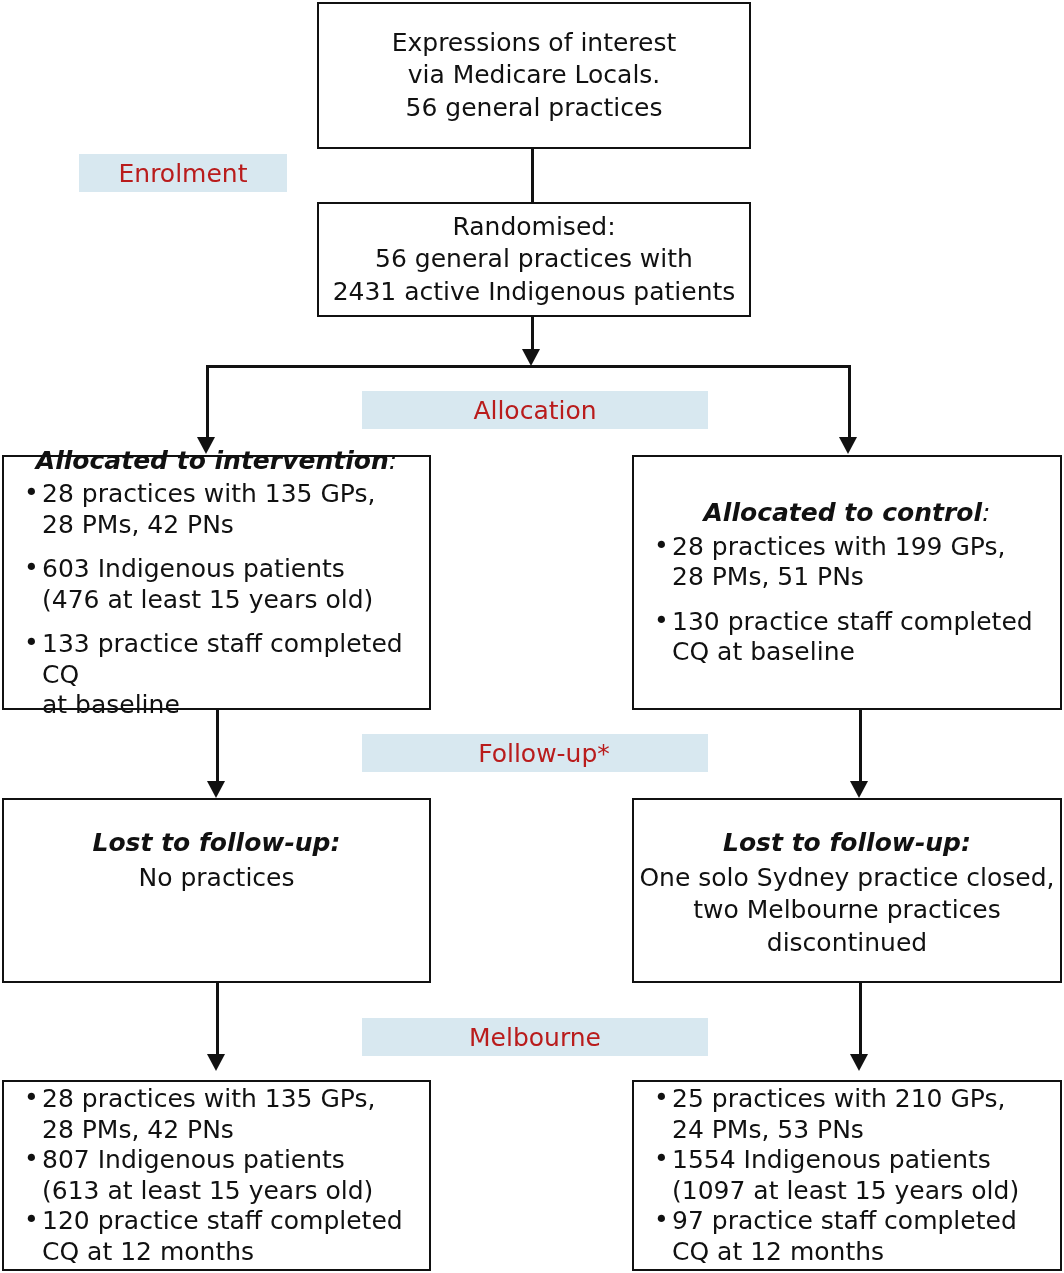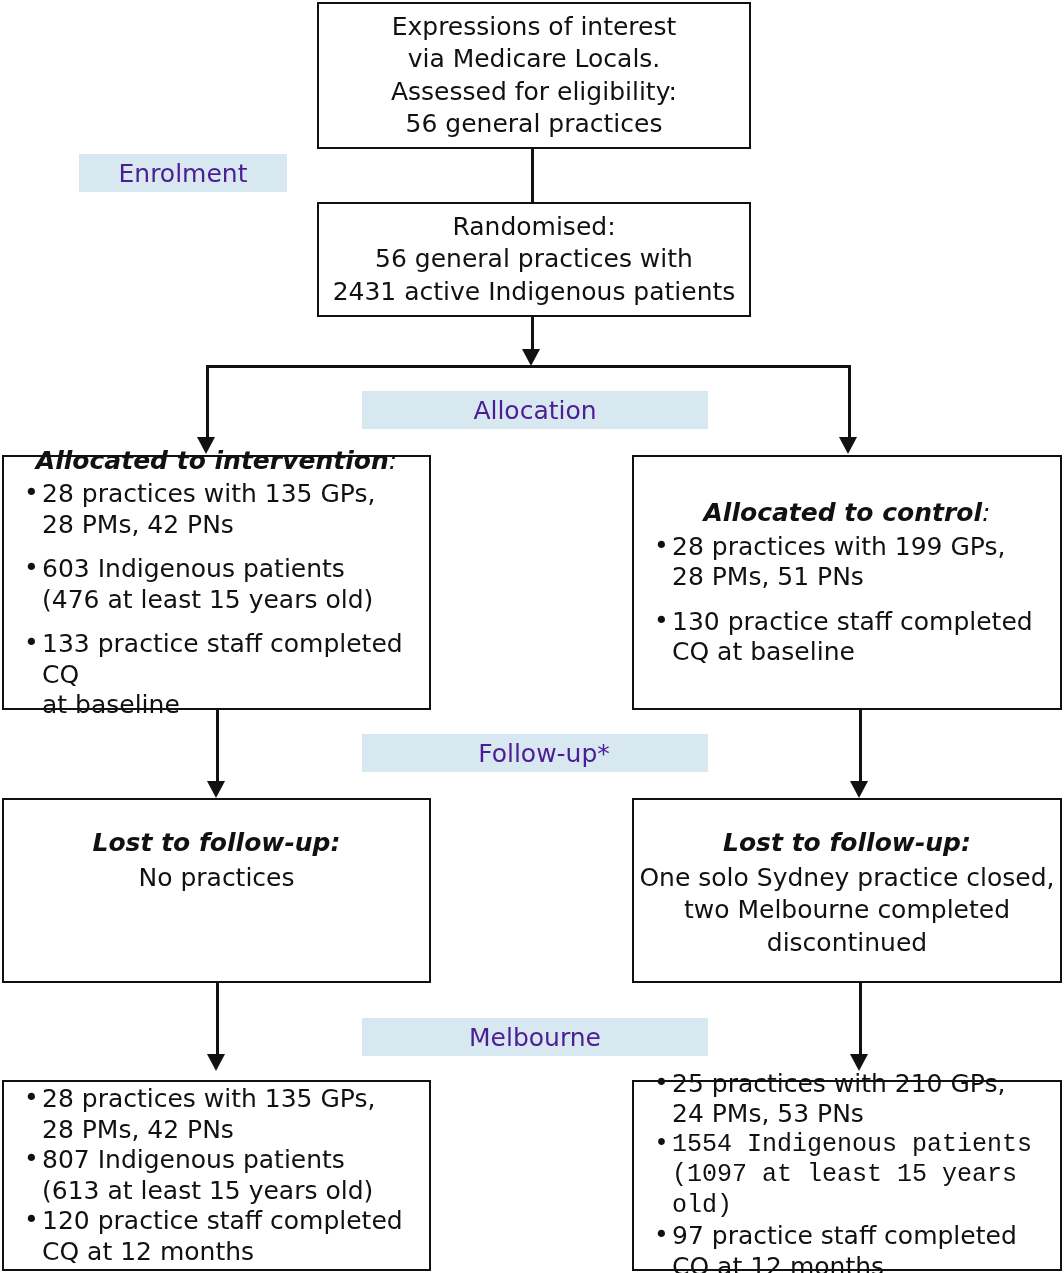--- a/index.html
+++ b/index.html
@@ -67,21 +67,21 @@
     font-size: 25px;
     line-height: 1.22;
   }
   .band {
     position: absolute;
     background: #d8e8f0;
     display: flex;
     align-items: center;
     justify-content: center;
     font-size: 25px;
-    color: #4c1d95;
+    color: #b91c1c;
     box-sizing: border-box;
   }
   .vline {
     position: absolute;
     background: #111111;
     width: 2.5px;
   }
   .hline {
     position: absolute;
     background: #111111;
@@ -97,21 +97,20 @@
   }
 </style>
 </head>
 <body>
 
 <div id="diagram">
 
   <div class="box box-center" style="left:317px; top:2px; width:434px; height:147px;">
     <div>Expressions of interest</div>
     <div>via Medicare Locals.</div>
-    <div>Assessed for eligibility:</div>
     <div>56 general practices</div>
   </div>
 
   <div class="vline" style="left:531px; top:149px; height:54px;"></div>
 
   <div class="band" style="left:79px; top:154px; width:208px; height:38px;">
     <span>Enrolment</span>
   </div>
 
   <div class="box box-center" style="left:317px; top:202px; width:434px; height:115px;">
@@ -172,21 +171,21 @@
   </div>
 
   <div class="box" style="left:2px; top:798px; width:429px; height:185px; justify-content:flex-start; padding-top:27px;">
     <div class="box-title">Lost to follow-up:</div>
     <div class="box-center">No practices</div>
   </div>
 
   <div class="box" style="left:632px; top:798px; width:430px; height:185px; justify-content:flex-start; padding-top:27px;">
     <div class="box-title">Lost to follow-up:</div>
     <div class="box-center">One solo Sydney practice closed,</div>
-    <div class="box-center">two Melbourne completed</div>
+    <div class="box-center">two Melbourne practices</div>
     <div class="box-center">discontinued</div>
   </div>
 
   <div class="vline" style="left:216px; top:983px; height:73px;"></div>
   <div class="arrowhead" style="left:207px; top:1054px;"></div>
 
   <div class="vline" style="left:859px; top:983px; height:73px;"></div>
   <div class="arrowhead" style="left:850px; top:1054px;"></div>
 
   <div class="band" style="left:362px; top:1018px; width:346px; height:38px;">
@@ -201,20 +200,20 @@
 (613 at least 15 years old)</li>
       <li style="white-space:pre-line;">120 practice staff completed
 CQ at 12 months</li>
     </ul>
   </div>
 
   <div class="box" style="left:632px; top:1080px; width:430px; height:191px;">
     <ul class="bullets tight">
       <li style="white-space:pre-line;">25 practices with 210 GPs,
 24 PMs, 53 PNs</li>
-      <li style="white-space:pre-line;font-family:Liberation Mono, monospace;">1554 Indigenous patients
+      <li style="white-space:pre-line;">1554 Indigenous patients
 (1097 at least 15 years old)</li>
       <li style="white-space:pre-line;">97 practice staff completed
 CQ at 12 months</li>
     </ul>
   </div>
 
 </div>
 
 </body></html>

